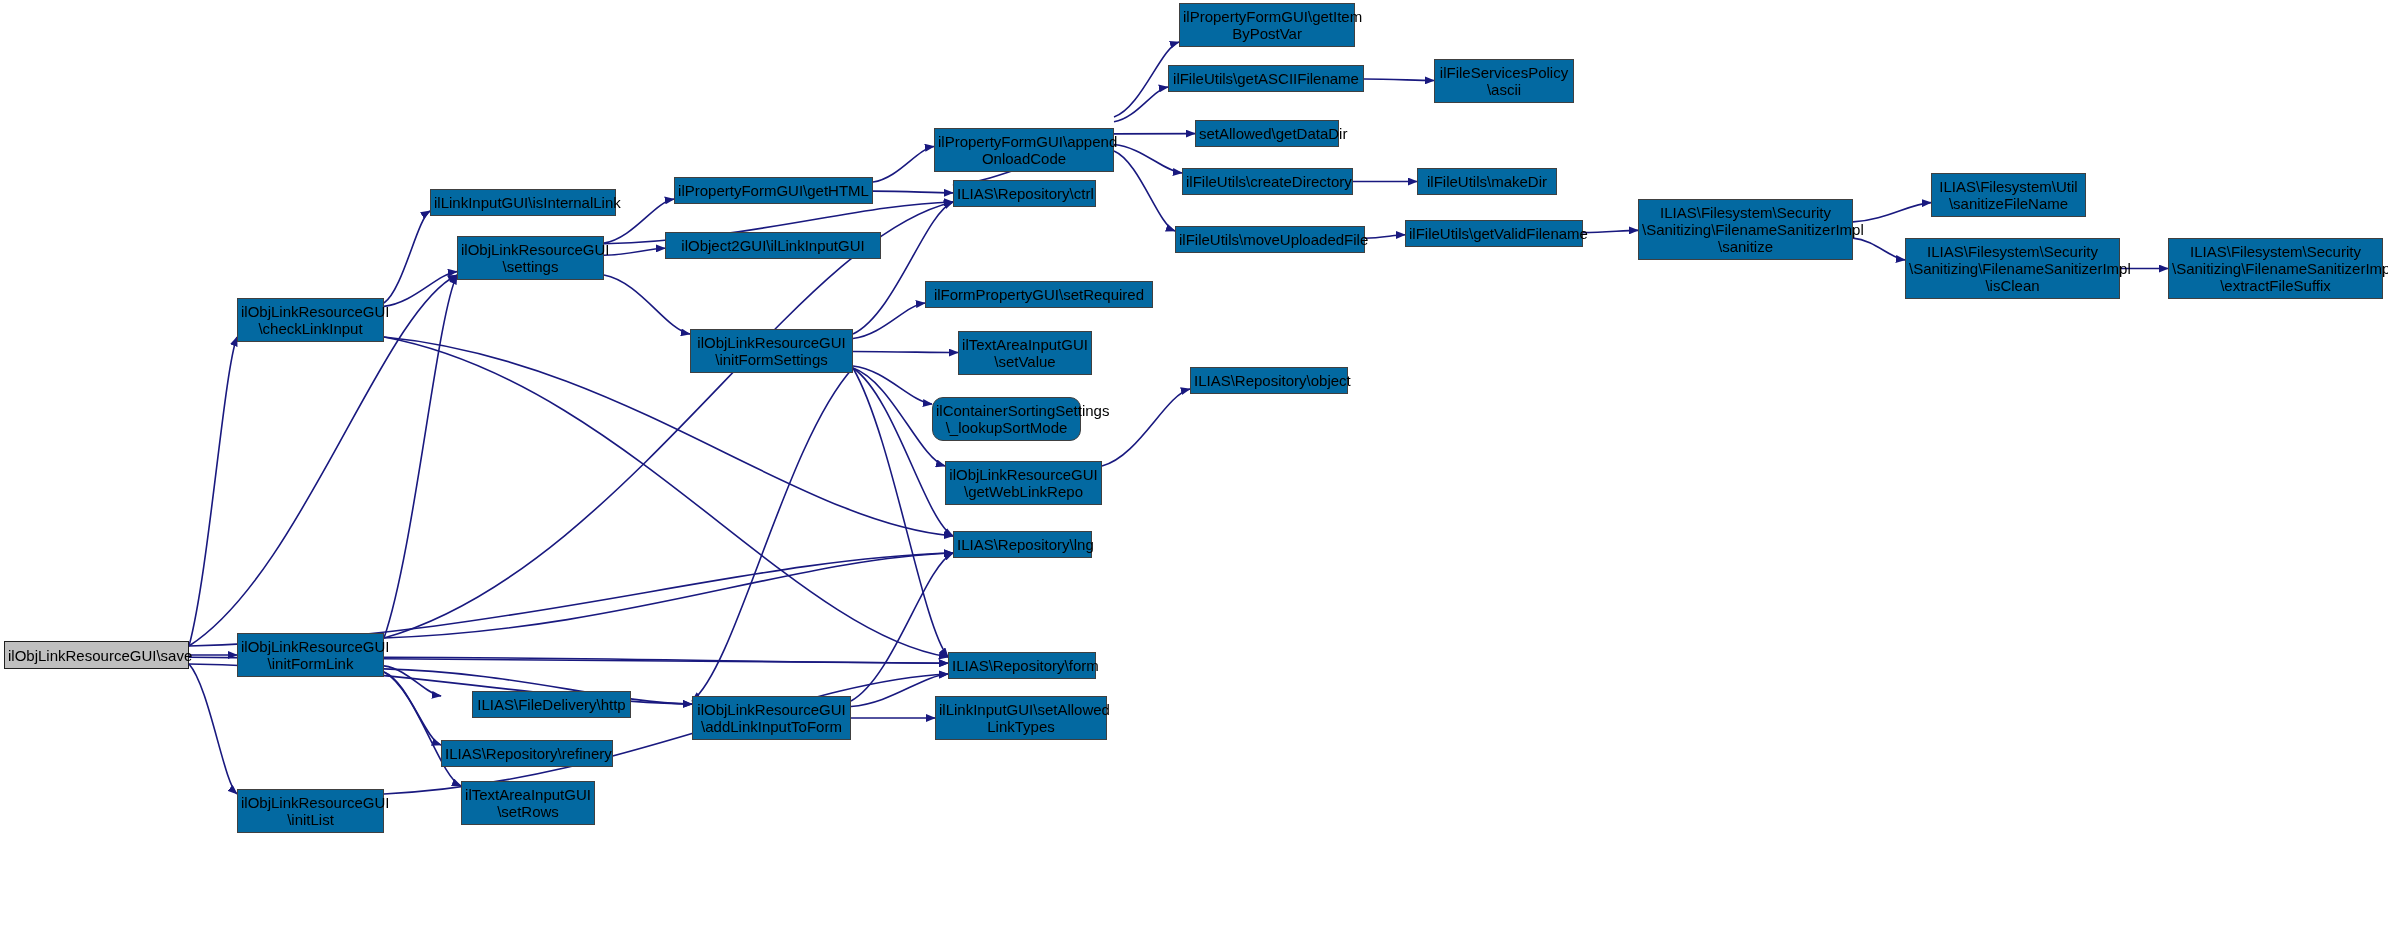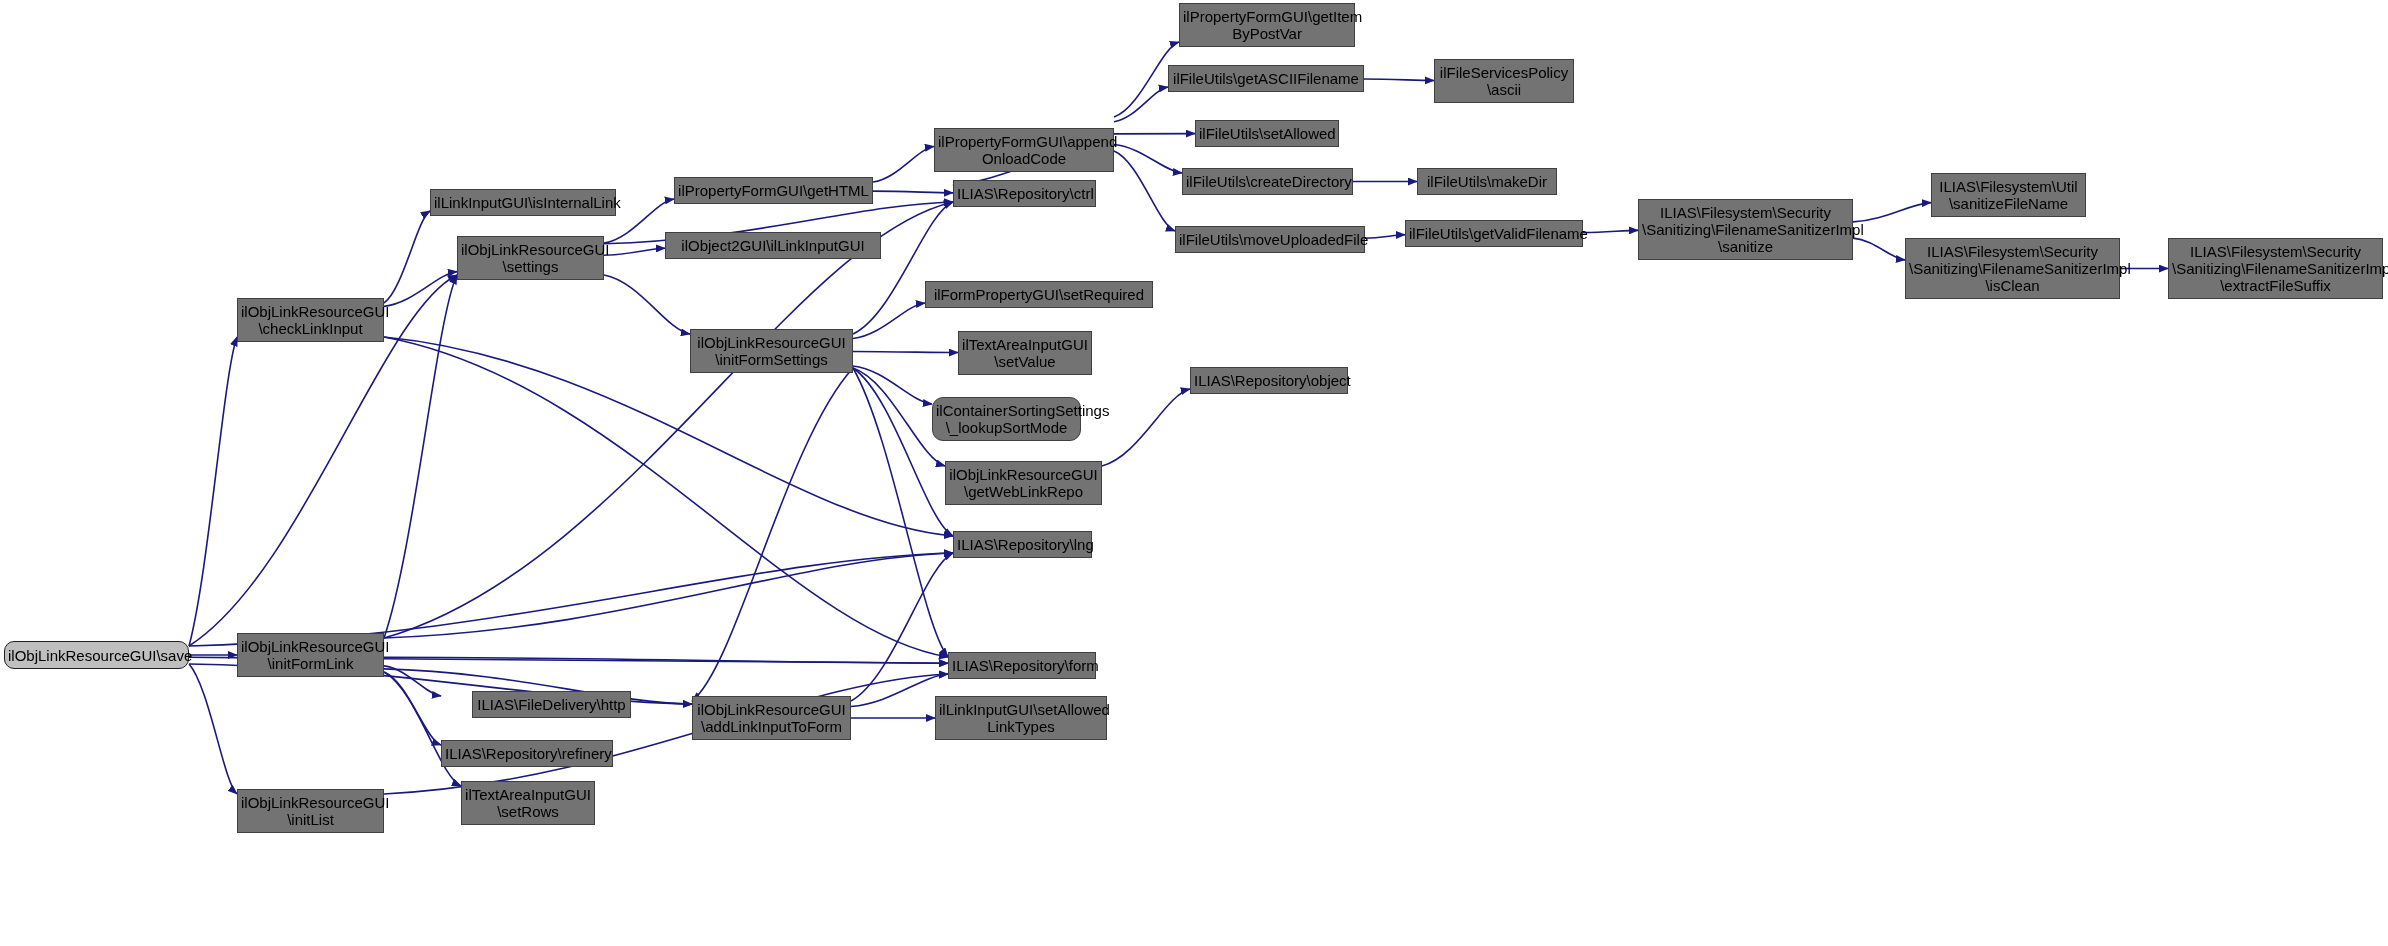--- a/index.html
+++ b/index.html
@@ -1,20 +1,20 @@
 <!DOCTYPE html>
 <html><head>
 <meta charset="utf-8">
 <style>
   html,body{margin:0;padding:0;background:#ffffff;}
   #stage{position:relative;width:2388px;height:946px;background:#ffffff;
          font-family:"Liberation Sans", sans-serif;overflow:hidden;}
   #edges{position:absolute;left:0;top:0;width:2388px;height:946px;}
   .node{position:absolute;box-sizing:border-box;border:1px solid #404040;
-        background:#737373;display:flex;align-items:center;justify-content:center;
+        background:#0369a1;display:flex;align-items:center;justify-content:center;
         text-align:center;color:#000000;font-size:15px;line-height:17px;
         letter-spacing:0px;white-space:pre-line;}
   .node.root{background:#bfbfbf;border:1px solid #202020;}
   .nlabel{display:block;width:100%;padding:0 3px;box-sizing:border-box;}
 </style>
 </head>
 <body>
 
 <div id="stage">
   <svg id="edges" xmlns="http://www.w3.org/2000/svg" viewBox="0 0 2388 946">
@@ -71,21 +71,21 @@
         <path d="M384,638 C622.98,570.0118432510885 793.6800000000001,239.19605224963715 953,202" marker-end="url(#ah)"></path>
         <path d="M384,668.86 C513.36,672.0313752523365 605.76,701.9068749158878 692,704.14" marker-end="url(#ah)"></path>
         <path d="M384,638 C414.66,549.065 436.56,316.745 457,275" marker-end="url(#ah)"></path>
         <path d="M384,794 C620.88,781.8736842105263 790.0799999999999,682.0421052631579 948,674" marker-end="url(#ah)"></path>
         <path d="M851,718 C886.28,718 911.48,718 935,718" marker-end="url(#ah)"></path>
         <path d="M851,706.45 C891.74,703.2716944700461 920.84,676.141101843318 948,674" marker-end="url(#ah)"></path>
         <path d="M851,701 C893.84,677.32 924.44,565.8266666666667 953,553" marker-end="url(#ah)"></path>
       </g>
   </svg>
   <div id="nodes">
-      <div class="node root" style="left: 4px; top: 641px; width: 185px; height: 28px; border-radius: 10px;"><span class="nlabel">ilObjLinkResourceGUI\save</span></div>
+      <div class="node root" style="left: 4px; top: 641px; width: 185px; height: 28px;"><span class="nlabel">ilObjLinkResourceGUI\save</span></div>
       <div class="node" style="left: 237px; top: 298px; width: 147px; height: 44px;"><span class="nlabel">ilObjLinkResourceGUI
 \checkLinkInput</span></div>
       <div class="node" style="left: 237px; top: 633px; width: 147px; height: 44px;"><span class="nlabel">ilObjLinkResourceGUI
 \initFormLink</span></div>
       <div class="node" style="left: 237px; top: 789px; width: 147px; height: 44px;"><span class="nlabel">ilObjLinkResourceGUI
 \initList</span></div>
       <div class="node" style="left: 430px; top: 189px; width: 186px; height: 27px;"><span class="nlabel">ilLinkInputGUI\isInternalLink</span></div>
       <div class="node" style="left: 457px; top: 236px; width: 147px; height: 44px;"><span class="nlabel">ilObjLinkResourceGUI
 \settings</span></div>
       <div class="node" style="left: 441px; top: 691px; width: 159px; height: 27px; margin-left: 31px;"><span class="nlabel">ILIAS\FileDelivery\http</span></div>
@@ -109,21 +109,21 @@
       <div class="node" style="left: 945px; top: 461px; width: 157px; height: 44px;"><span class="nlabel">ilObjLinkResourceGUI
 \getWebLinkRepo</span></div>
       <div class="node" style="left: 953px; top: 531px; width: 139px; height: 27px;"><span class="nlabel">ILIAS\Repository\lng</span></div>
       <div class="node" style="left: 948px; top: 652px; width: 148px; height: 27px;"><span class="nlabel">ILIAS\Repository\form</span></div>
       <div class="node" style="left: 935px; top: 696px; width: 172px; height: 44px;"><span class="nlabel">ilLinkInputGUI\setAllowed
 LinkTypes</span></div>
       <div class="node" style="left: 1190px; top: 367px; width: 158px; height: 27px;"><span class="nlabel">ILIAS\Repository\object</span></div>
       <div class="node" style="left: 1179px; top: 3px; width: 176px; height: 44px;"><span class="nlabel">ilPropertyFormGUI\getItem
 ByPostVar</span></div>
       <div class="node" style="left: 1168px; top: 65px; width: 196px; height: 27px;"><span class="nlabel">ilFileUtils\getASCIIFilename</span></div>
-      <div class="node" style="left: 1195px; top: 120px; width: 144px; height: 27px;"><span class="nlabel">ilFileUtils\setAllowed</span></div>
+      <div class="node" style="left: 1195px; top: 120px; width: 144px; height: 27px;"><span class="nlabel">setAllowed\getDataDir</span></div>
       <div class="node" style="left: 1182px; top: 168px; width: 171px; height: 27px;"><span class="nlabel">ilFileUtils\createDirectory</span></div>
       <div class="node" style="left: 1175px; top: 226px; width: 190px; height: 27px;"><span class="nlabel">ilFileUtils\moveUploadedFile</span></div>
       <div class="node" style="left: 1434px; top: 59px; width: 140px; height: 44px;"><span class="nlabel">ilFileServicesPolicy
 \ascii</span></div>
       <div class="node" style="left: 1417px; top: 168px; width: 140px; height: 27px;"><span class="nlabel">ilFileUtils\makeDir</span></div>
       <div class="node" style="left: 1405px; top: 220px; width: 178px; height: 27px;"><span class="nlabel">ilFileUtils\getValidFilename</span></div>
       <div class="node" style="left: 1638px; top: 199px; width: 215px; height: 61px;"><span class="nlabel">ILIAS\Filesystem\Security
 \Sanitizing\FilenameSanitizerImpl
 \sanitize</span></div>
       <div class="node" style="left: 1931px; top: 173px; width: 155px; height: 44px;"><span class="nlabel">ILIAS\Filesystem\Util

